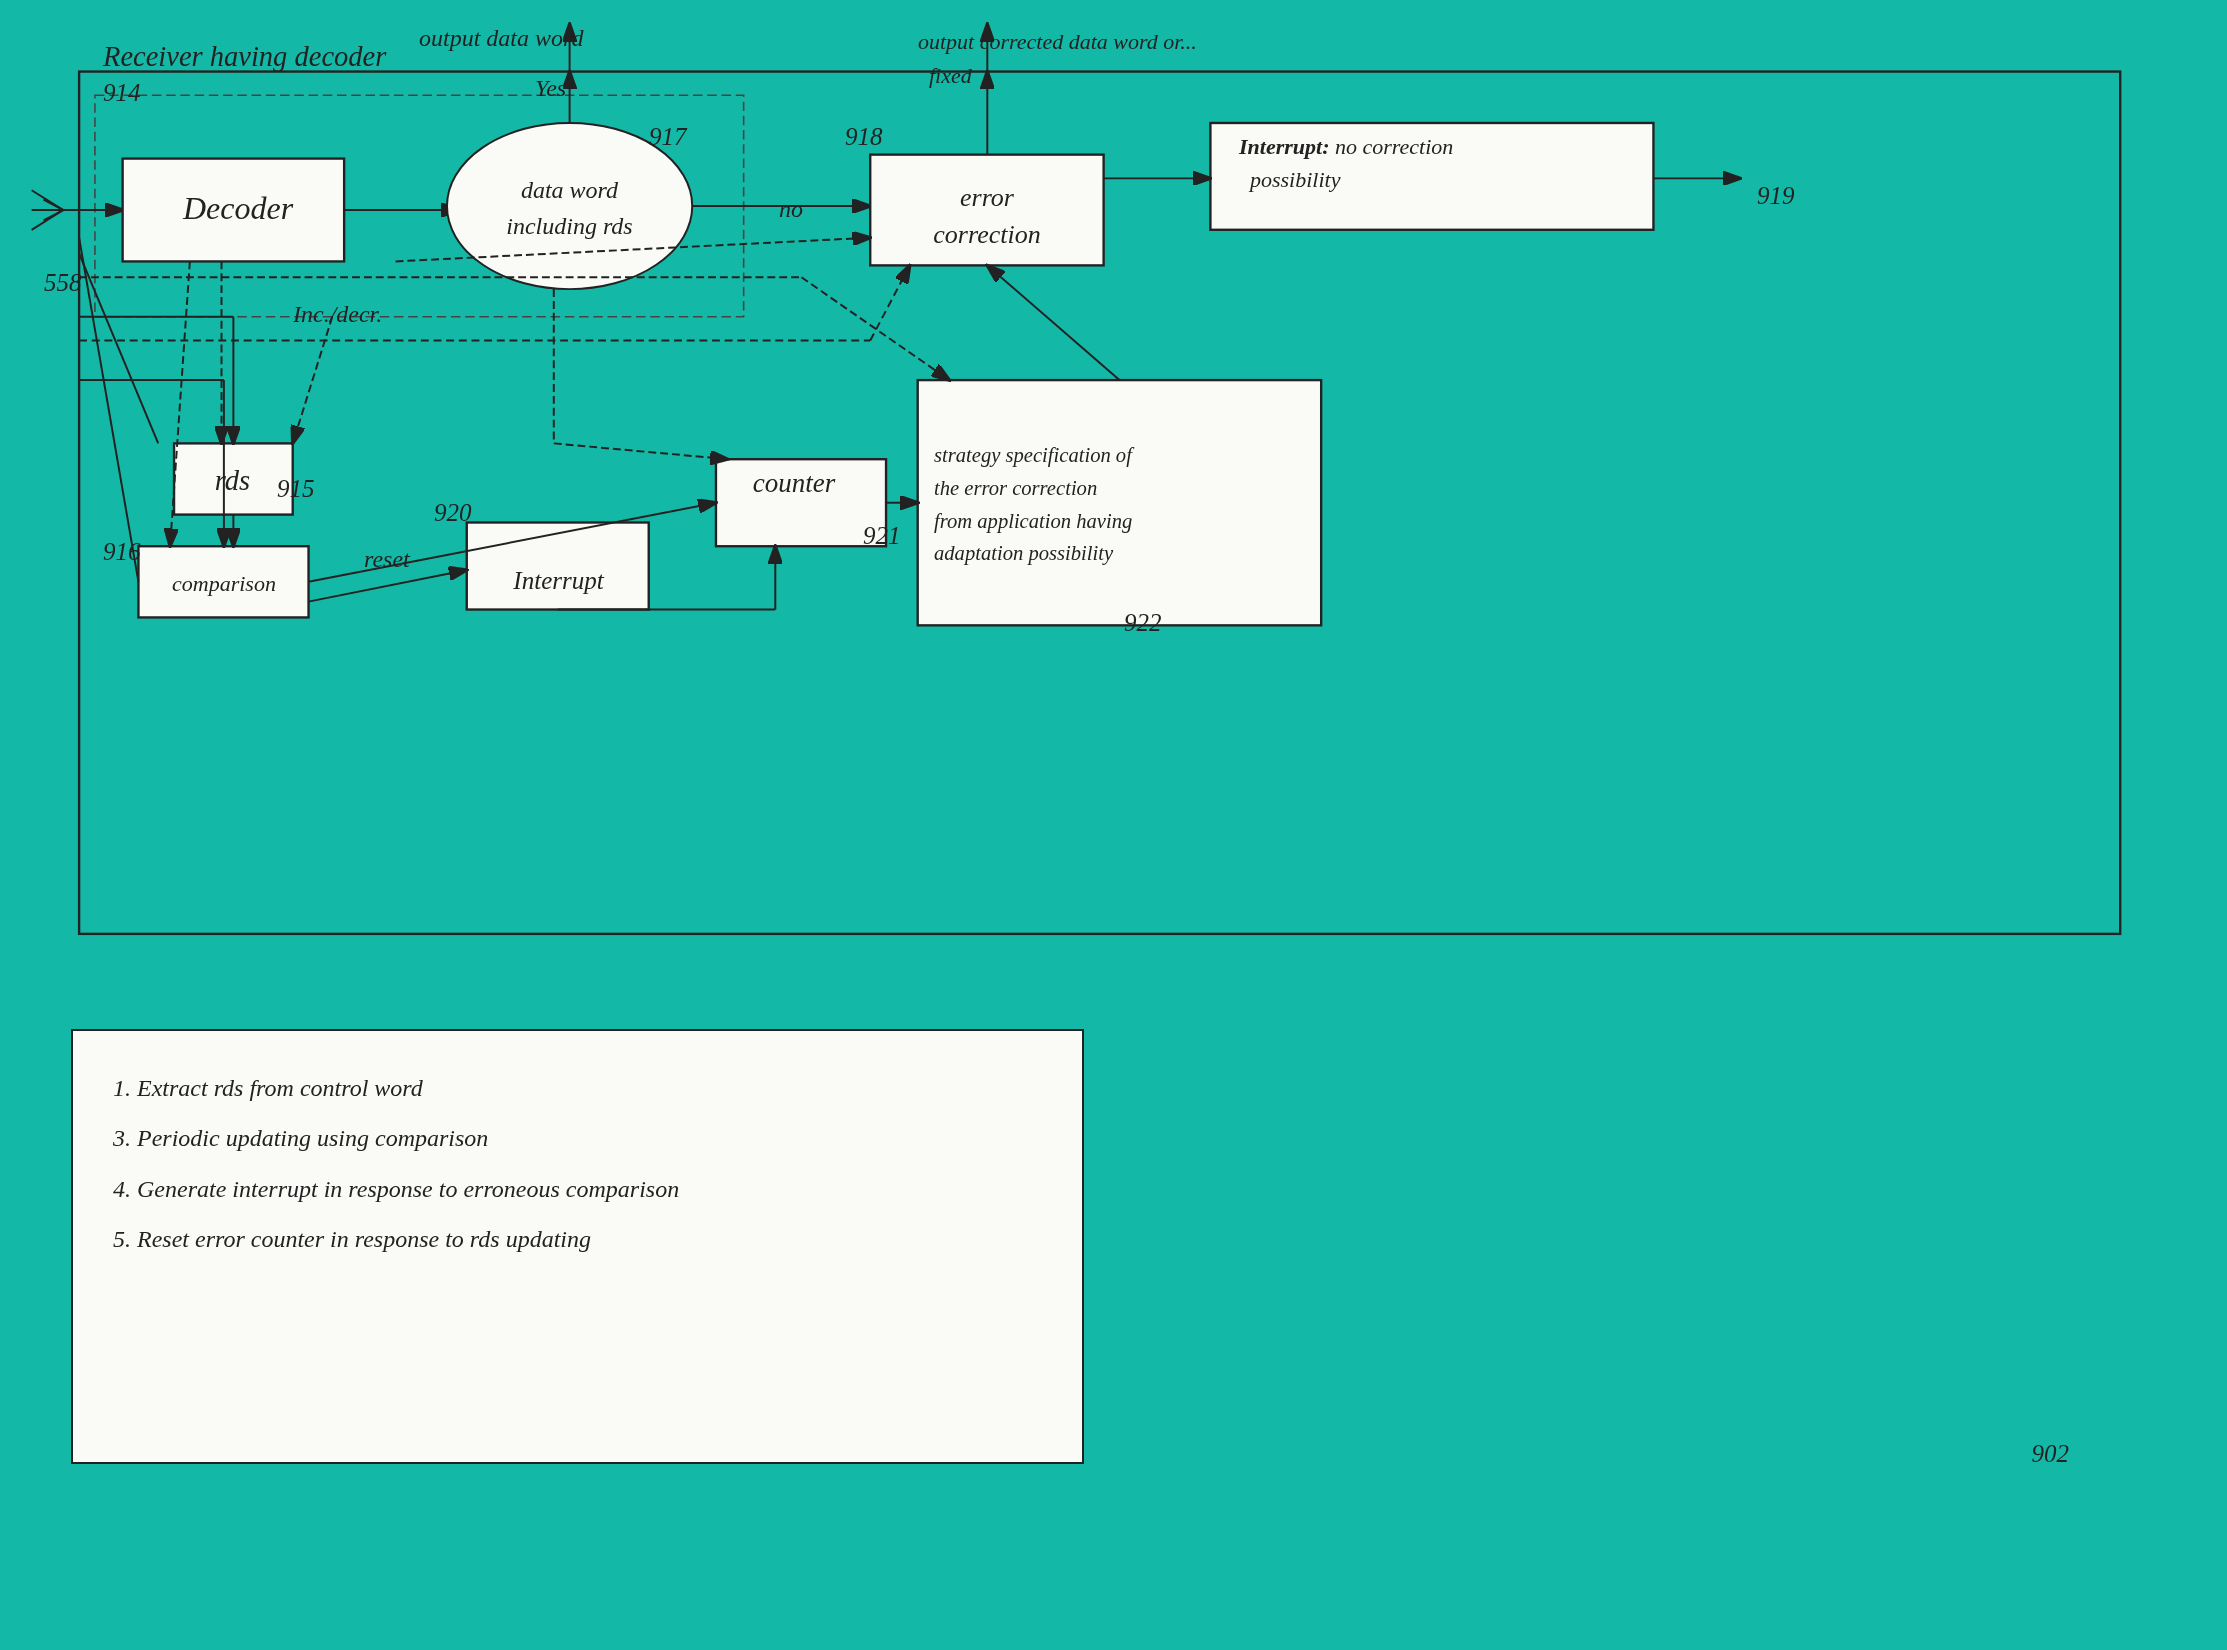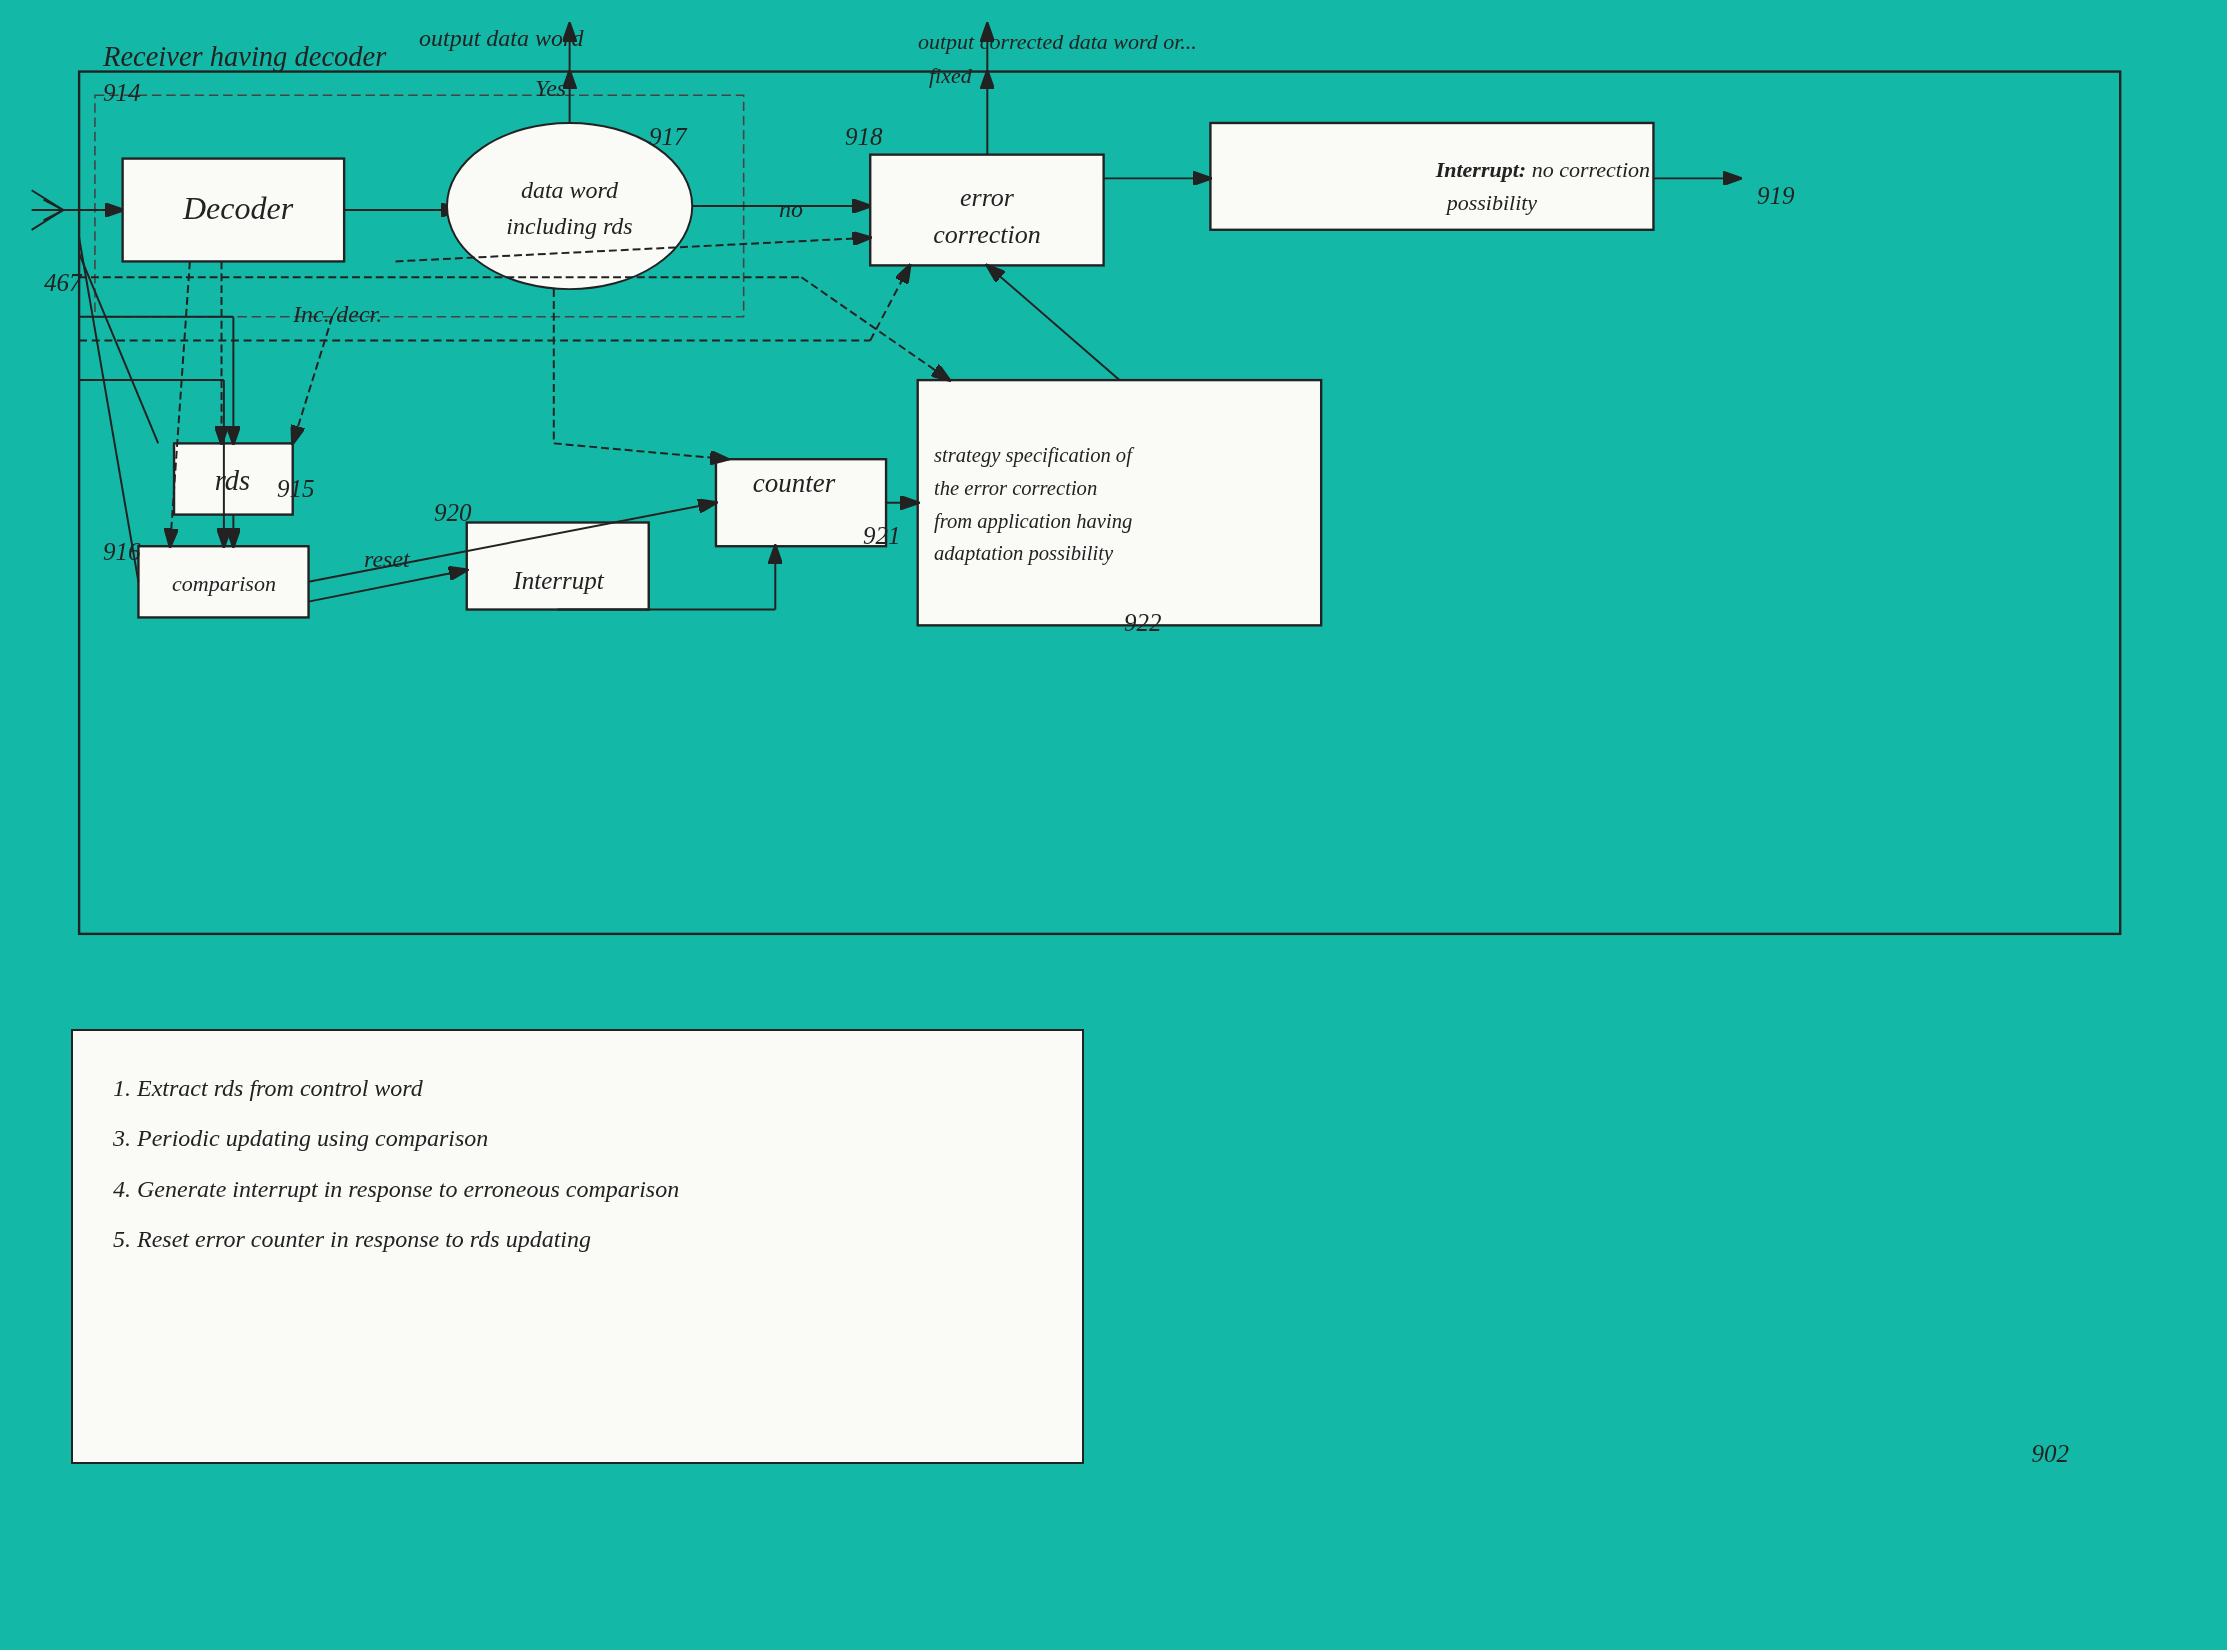--- a/index.html
+++ b/index.html
@@ -187,21 +187,21 @@
     </span>
   </div>
 
   <div style="position:absolute; top:146px; left:451px; width:237px; height:123px; display:flex; align-items:center; justify-content:center; text-align:center;">
     <span style="font-size:24px; font-style:italic; font-family:Georgia,serif; color:#222; line-height:1.5;">
       <span>data word</span><br>
       <span>including rds</span>
     </span>
   </div>
 
-  <div style="position:absolute; top:144px; left:1223px; width:427px; height:83px; display:flex; align-items:center; padding-left:16px;justify-content:flex-end;">
+  <div style="position:absolute; top:121px; left:1223px; width:427px; height:83px; display:flex; align-items:center; padding-left:16px;">
     <span style="font-size:22px; font-style:italic; font-family:Georgia,serif; color:#222; line-height:1.5;">
       <strong style="font-style:italic;">Interrupt:</strong> no correction<br>&nbsp;&nbsp;possibility
     </span>
   </div>
 
   <div style="position:absolute; top:453px; left:178px; width:109px; height:55px; display:flex; align-items:center; justify-content:center;">
     <span style="font-size:28.5px; font-style:italic; font-family:Georgia,serif; color:#222;">rds</span>
   </div>
 
   <div style="position:absolute; top:554px; left:141px; width:166px; height:59px; display:flex; align-items:center; justify-content:center;">
@@ -218,21 +218,21 @@
 
   <div style="position:absolute; top:388px; left:922px; width:394px; height:233px; display:flex; align-items:center; padding:12px;">
     <span style="font-size:20.6px; font-style:italic; font-family:Georgia,serif; color:#222; line-height:1.6;">
       strategy specification of<br>
       the error correction<br>
       from application having<br>
       adaptation possibility
     </span>
   </div>
 
-  <div class="ref-num" style="top:269px; left:44px;">467</div>
+  <div class="ref-num" style="top:269px; left:44px;">558</div>
   <div class="ref-num" style="top:1440px; right:158px; left:auto; position:absolute;">902</div>
   <div class="ref-num" style="top:79px; left:103px;">914</div>
   <div class="ref-num" style="top:475px; left:277px;">915</div>
   <div class="ref-num" style="top:538px; left:103px;">916</div>
   <div class="ref-num" style="top:123px; left:649px;">917</div>
   <div class="ref-num" style="top:123px; left:845px;">918</div>
   <div class="ref-num" style="top:182px; left:1757px;">919</div>
   <div class="ref-num" style="top:499px; left:434px;">920</div>
   <div class="ref-num" style="top:522px; left:863px;">921</div>
   <div class="ref-num" style="top:609px; left:1124px;">922</div>

